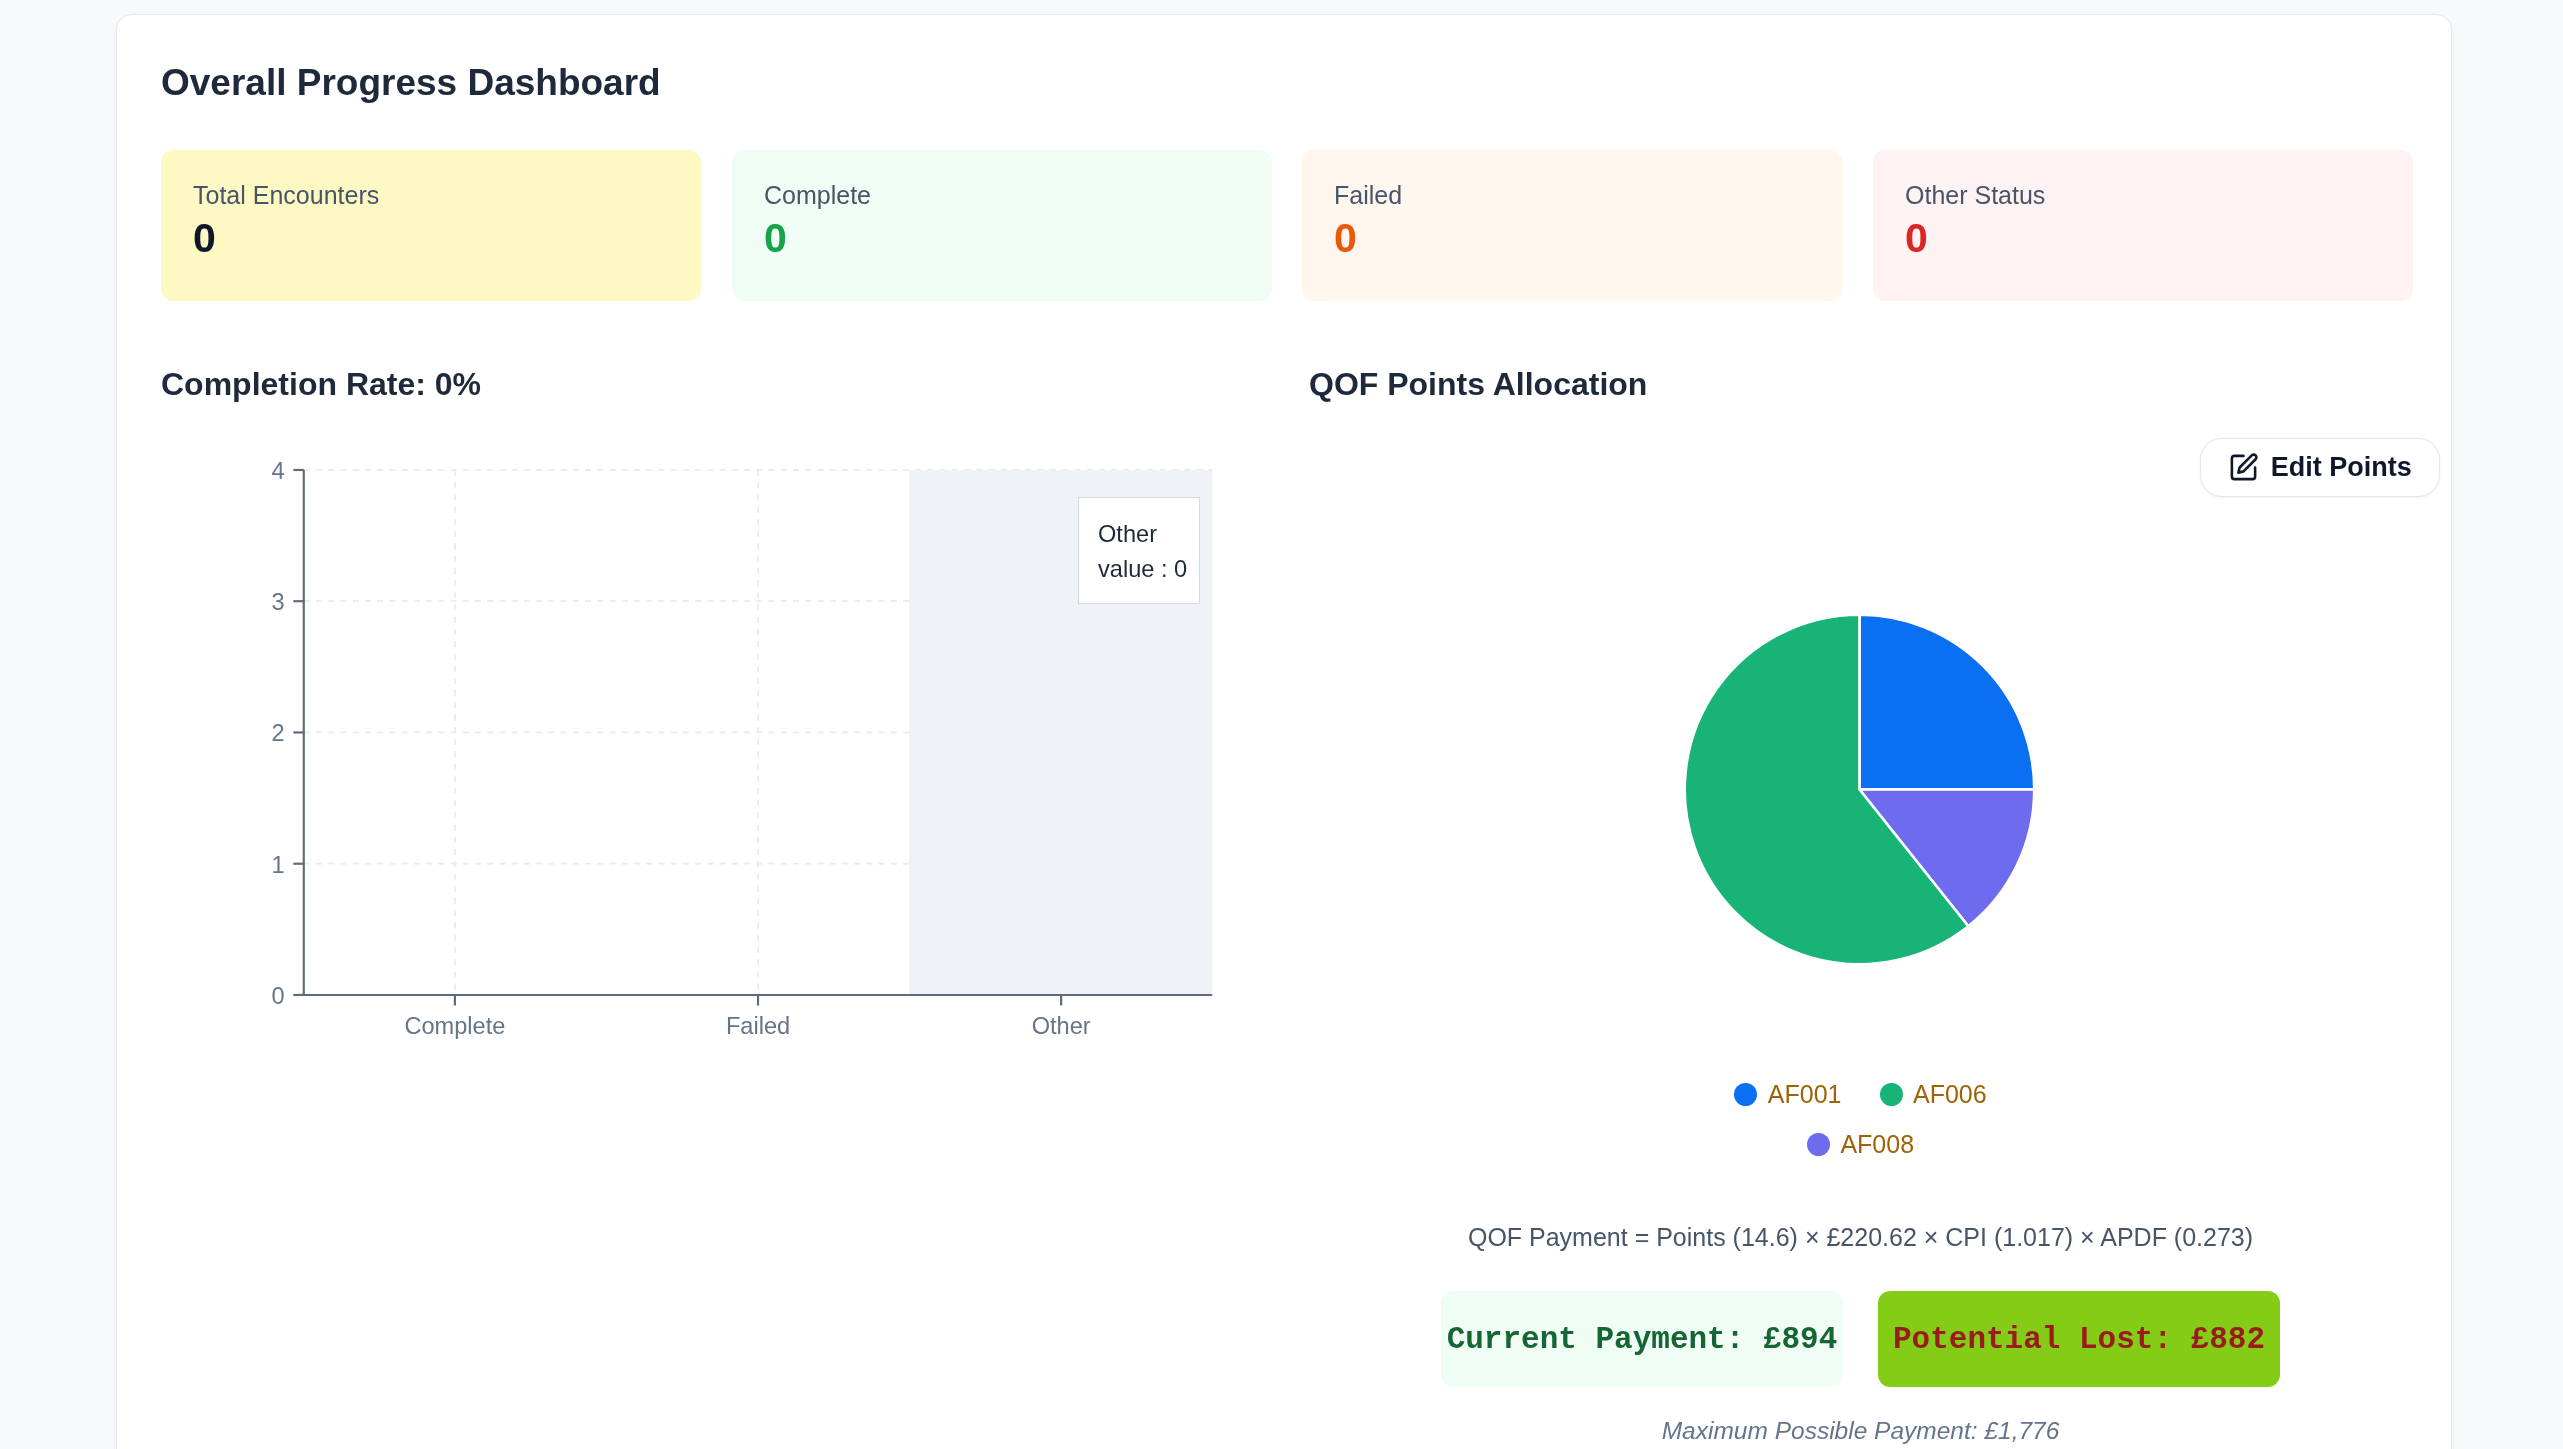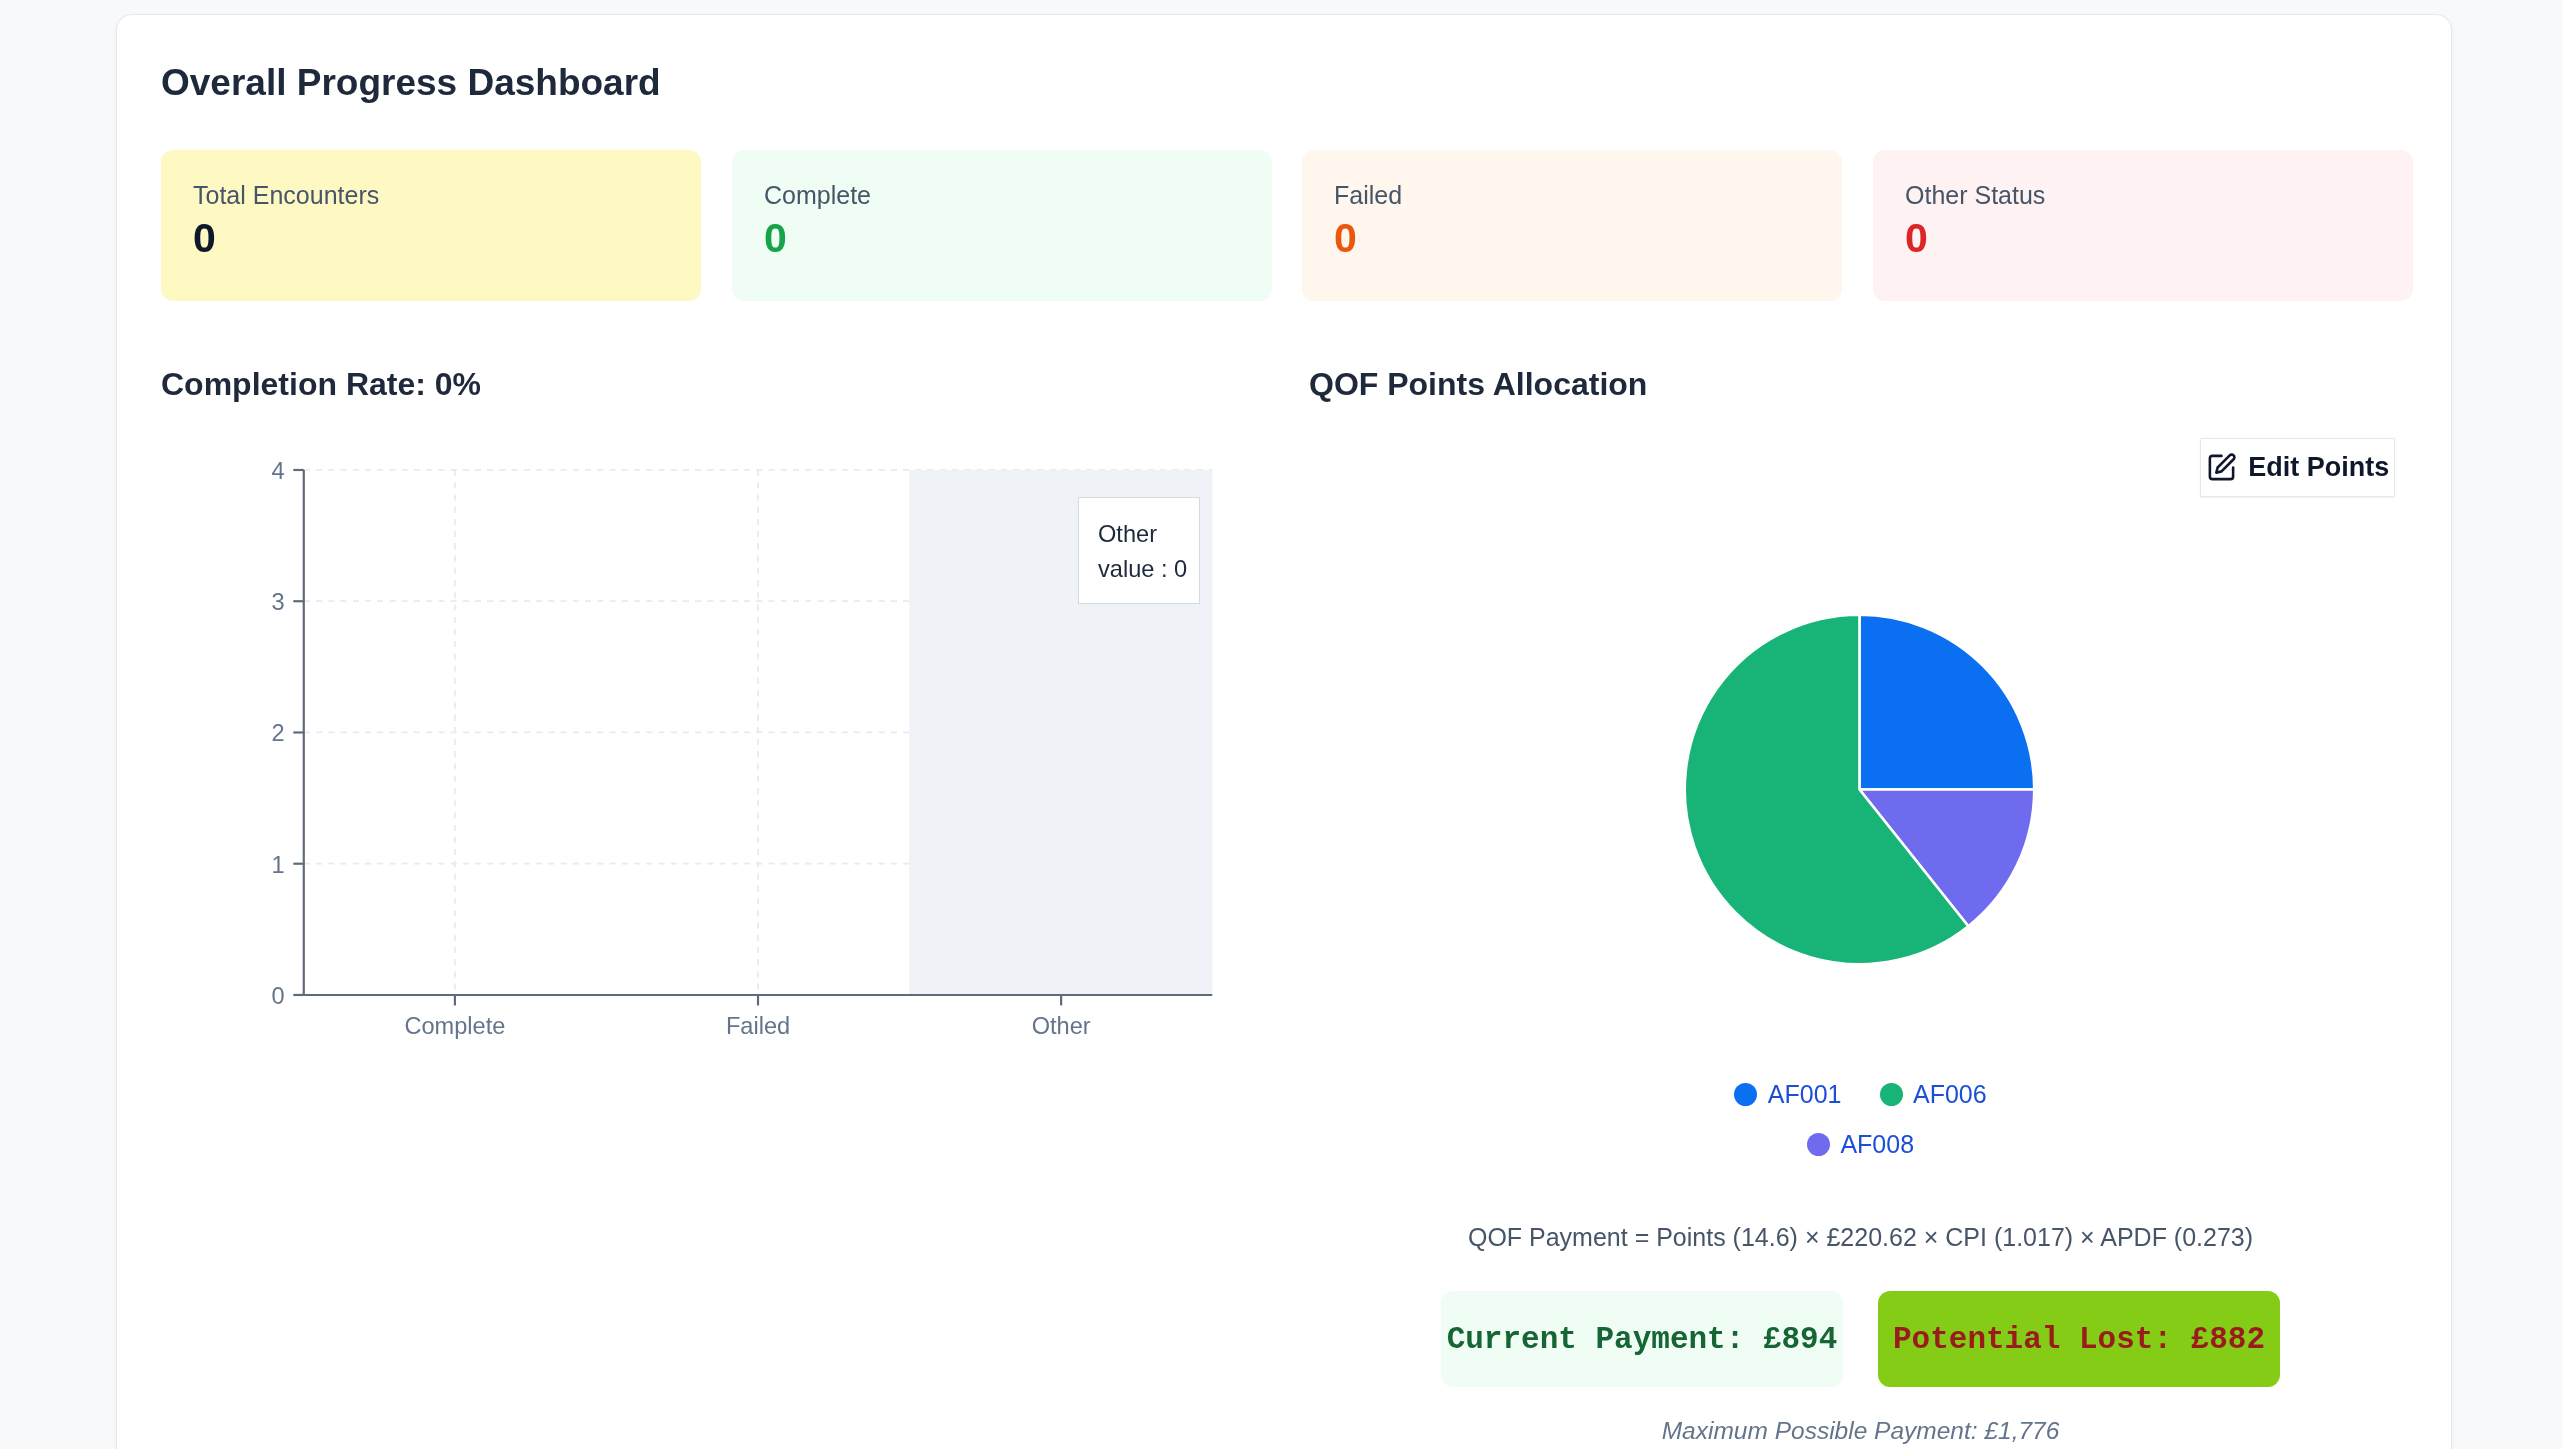--- a/index.html
+++ b/index.html
@@ -10,31 +10,31 @@
     box-shadow:0 1.7px 5.2px rgba(15,23,42,0.04); }
   .page-title { position:absolute; left:44px; top:47px; font-size:37px; font-weight:700; color:#1e293b; }
   .stat-card { position:absolute; top:135px; width:540px; height:151px; border-radius:12.2px; }
   .stat-label { position:absolute; left:32px; top:31px; font-size:25px; color:#475569; }
   .stat-value { position:absolute; left:32px; top:65px; font-size:41px; font-weight:700; }
   .section-heading { position:absolute; font-size:32px; font-weight:600; color:#1e293b; }
   .chart-wrap { position:absolute; left:146px; top:441px; width:997px; height:594px; }
   .tooltip { position:absolute; left:961px; top:482px; width:122px; height:107px;
     background:#ffffff; border:1.7px solid #d5dae1; padding:19px 0 0 19px; }
   .tooltip div { font-size:23.6px; color:#1e293b; line-height:35px; }
-  .edit-btn { position:absolute; left:2083px; top:423px; width:195px; height:59px;
-    background:#ffffff; border:1.7px solid #e2e8f0; border-radius:1px;
+  .edit-btn { position:absolute; left:2083px; top:423px; width:240px; height:59px;
+    background:#ffffff; border:1.7px solid #e2e8f0; border-radius:22px;
     box-shadow:0 0.9px 2.6px rgba(15,23,42,0.06); display:flex; align-items:center;
     justify-content:center; gap:11.4px; cursor:pointer; }
   .edit-btn span { font-size:27px; font-weight:600; color:#0f172a; }
   .pie-svg { position:absolute; left:1545px; top:577px; }
   .right-col { position:absolute; left:1192px; width:1103px; text-align:center; }
   .legend { top:1065px; display:flex; flex-direction:column; align-items:center; gap:21px; }
   .legend-row { display:flex; gap:38px; }
   .legend-item { display:flex; align-items:center; gap:10.5px; }
-  .legend-item span { font-size:25px; color:#1d4ed8; }
+  .legend-item span { font-size:25px; color:#a16207; }
   .formula { top:1208px; font-size:25px; color:#475569; }
   .pay-row { top:1276px; display:flex; justify-content:center; gap:35px; }
   .pay-box { width:402px; height:96px; border-radius:12.2px; display:flex;
     align-items:center; justify-content:center; font-size:31px; font-weight:700; }
   .pay-box.green { background:#f0fdf4; color:#166534; }
   .pay-box.red { background:#84cc16; color:#991b1b; }
   .max-pay { top:1402px; font-size:24.5px; color:#64748b;font-style:italic; }
 </style>
 </head>
 <body>

